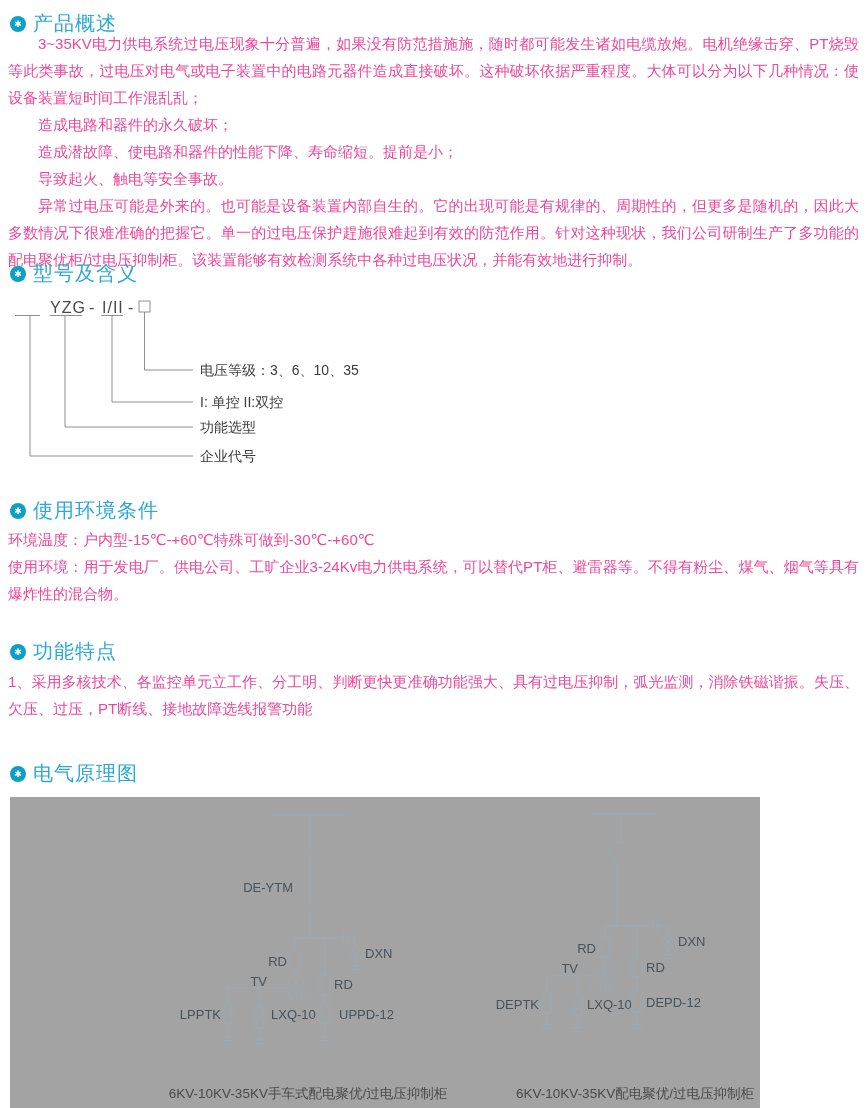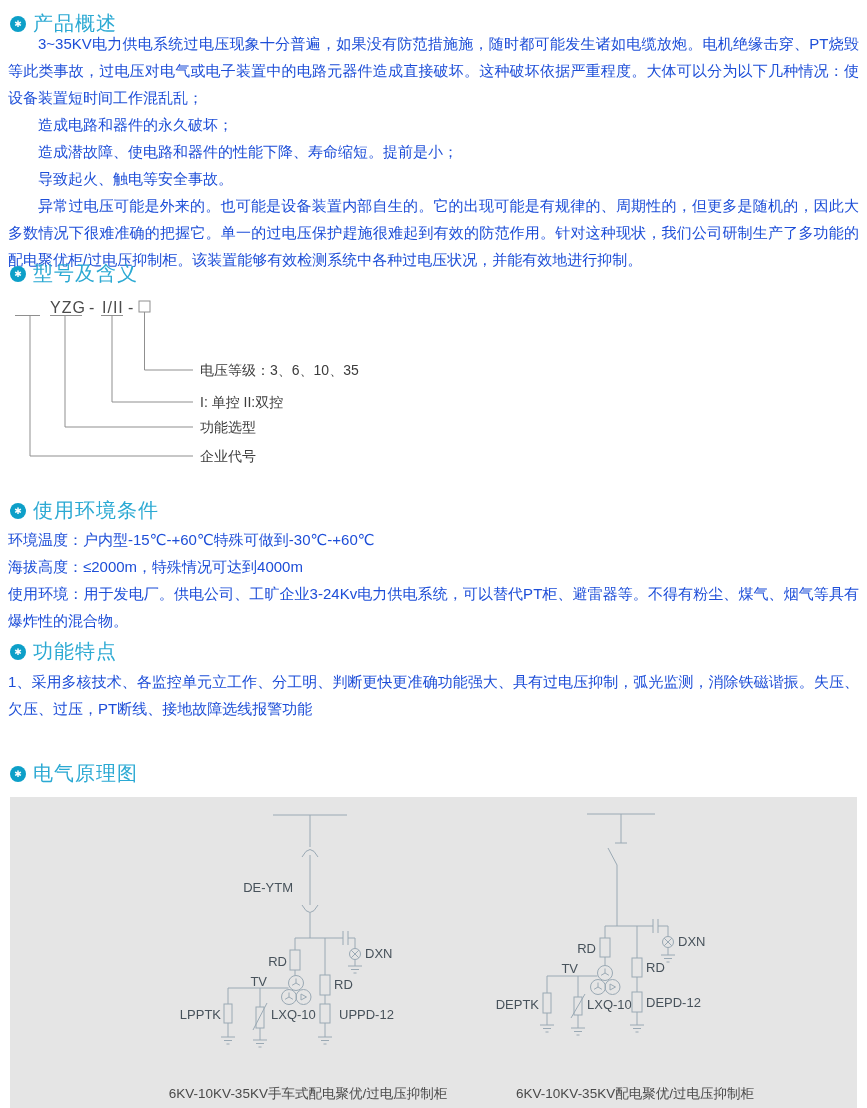--- a/index.html
+++ b/index.html
@@ -11,26 +11,26 @@
   .sec-header{position:absolute;left:10px;display:flex;align-items:center;gap:7px;}
   .sec-icon{
     width:16px;height:16px;border-radius:50%;background:#0d9fc8;color:#ffffff;
     font-size:9px;line-height:16px;text-align:center;display:inline-block;flex:0 0 auto;
   }
   .sec-title{
     margin:0;font-size:20px;font-weight:400;color:#2ba9d3;letter-spacing:1px;
   }
   .textblock{
     position:absolute;left:8px;width:851px;font-size:15px;line-height:27px;
-    text-align:justify;color:#1d4ed8;
+    text-align:justify;color:#ec4899;
   }
   .textblock p{margin:0;}
   .indent p, p.indent{text-indent:2em;}
   .panel{
-    position:absolute;left:10px;top:797px;width:847px;height:311px;background:#e5e5e5;
+    position:absolute;left:10px;top:797px;width:750px;height:311px;background:#a3a3a3;
   }
   svg text{font-family:"Liberation Sans","DejaVu Sans",sans-serif;}
   .diag-line{stroke:#9aa9b4;stroke-width:1;fill:none;}
   .diag-label{fill:#47525b;font-size:13px;}
   .diag-caption{fill:#4a4a4a;font-size:13.5px;}
   .model-line{stroke:#8f8f8f;stroke-width:1;fill:none;}
   .model-label{fill:#3c3c3c;font-size:14px;}
   .model-code{fill:#4a4a4a;font-size:16px;letter-spacing:1px;}
 </style>
 </head>
@@ -75,21 +75,20 @@
   <text class="model-label" x="200" y="139">功能选型</text>
   <text class="model-label" x="200" y="168">企业代号</text>
 </svg>
 
 <div class="sec-header" style="top:497px;">
   <span class="sec-icon">✱</span>
   <h2 class="sec-title">使用环境条件</h2>
 </div>
 <div class="textblock" style="top:526px;">
   <p>环境温度：户内型-15℃-+60℃特殊可做到-30℃-+60℃</p>
-  <p>海拔高度：≤2000m，特殊情况可达到4000m</p>
   <p>使用环境：用于发电厂。供电公司、工旷企业3-24Kv电力供电系统，可以替代PT柜、避雷器等。不得有粉尘、煤气、烟气等具有爆炸性的混合物。</p>
 </div>
 
 <div class="sec-header" style="top:638px;">
   <span class="sec-icon">✱</span>
   <h2 class="sec-title">功能特点</h2>
 </div>
 <div class="textblock" style="top:668px;">
   <p>1、采用多核技术、各监控单元立工作、分工明、判断更快更准确功能强大、具有过电压抑制，弧光监测，消除铁磁谐振。失压、欠压、过压，PT断线、接地故障选线报警功能</p>
 </div>

